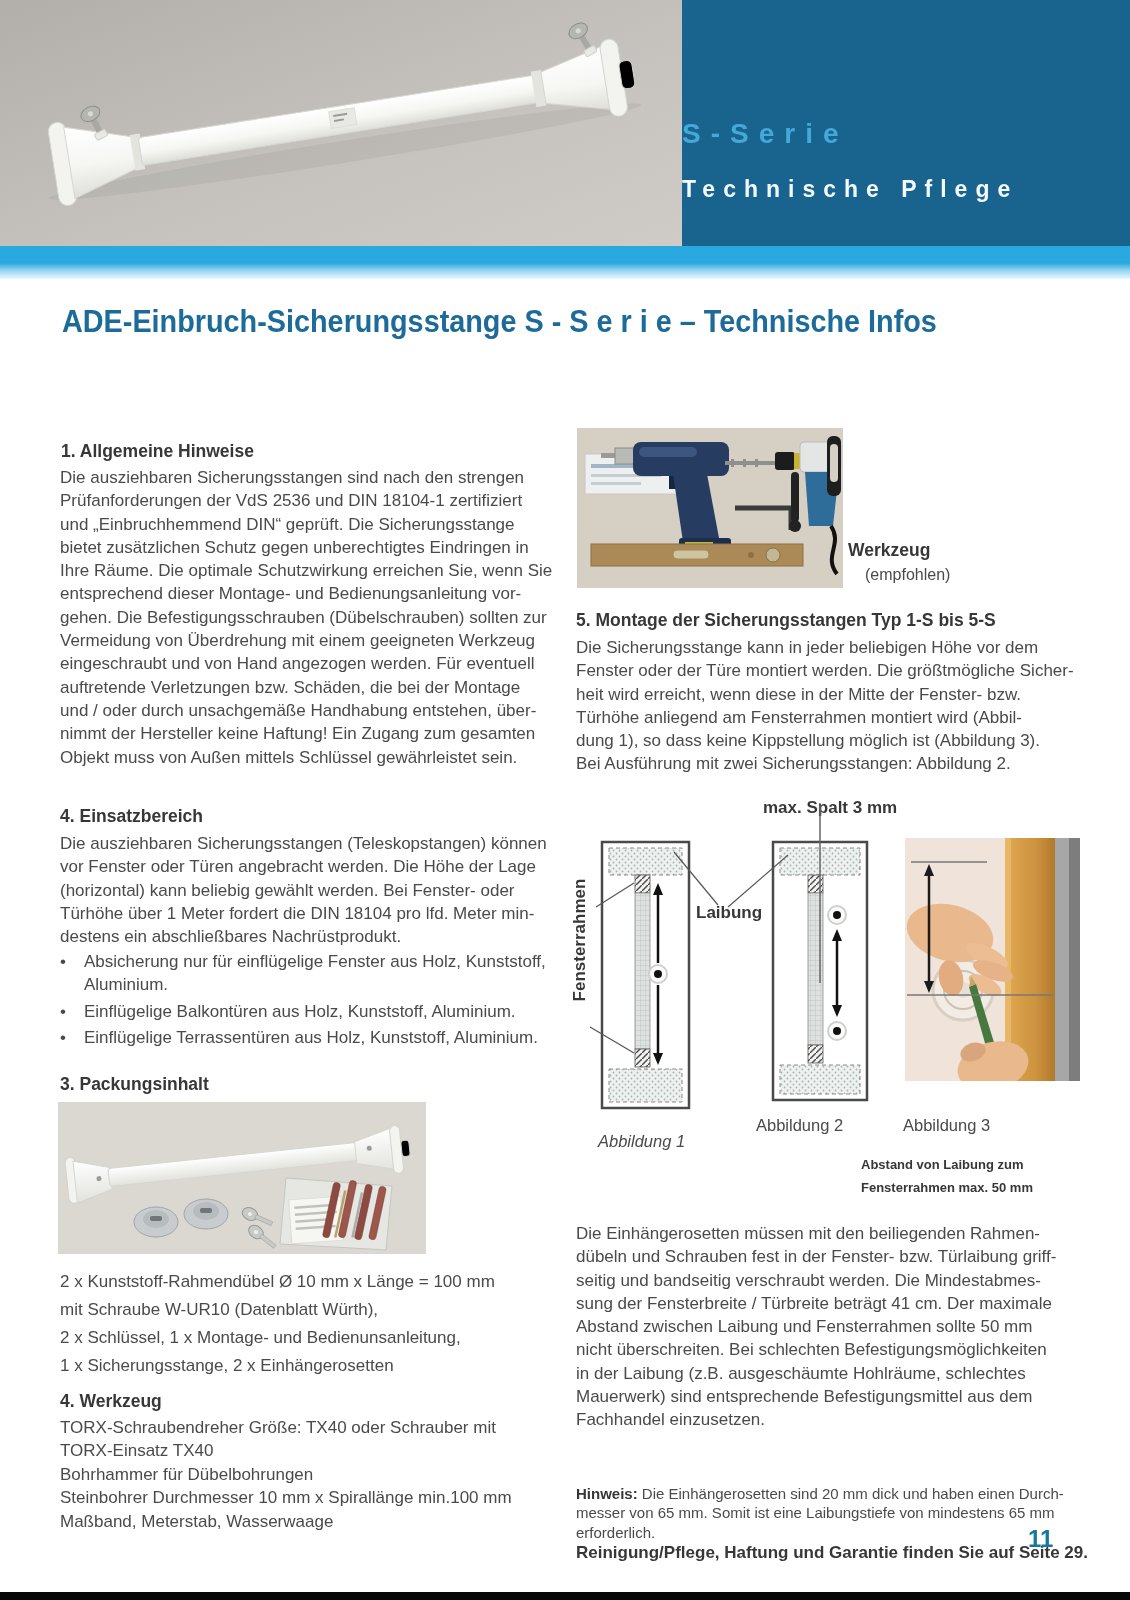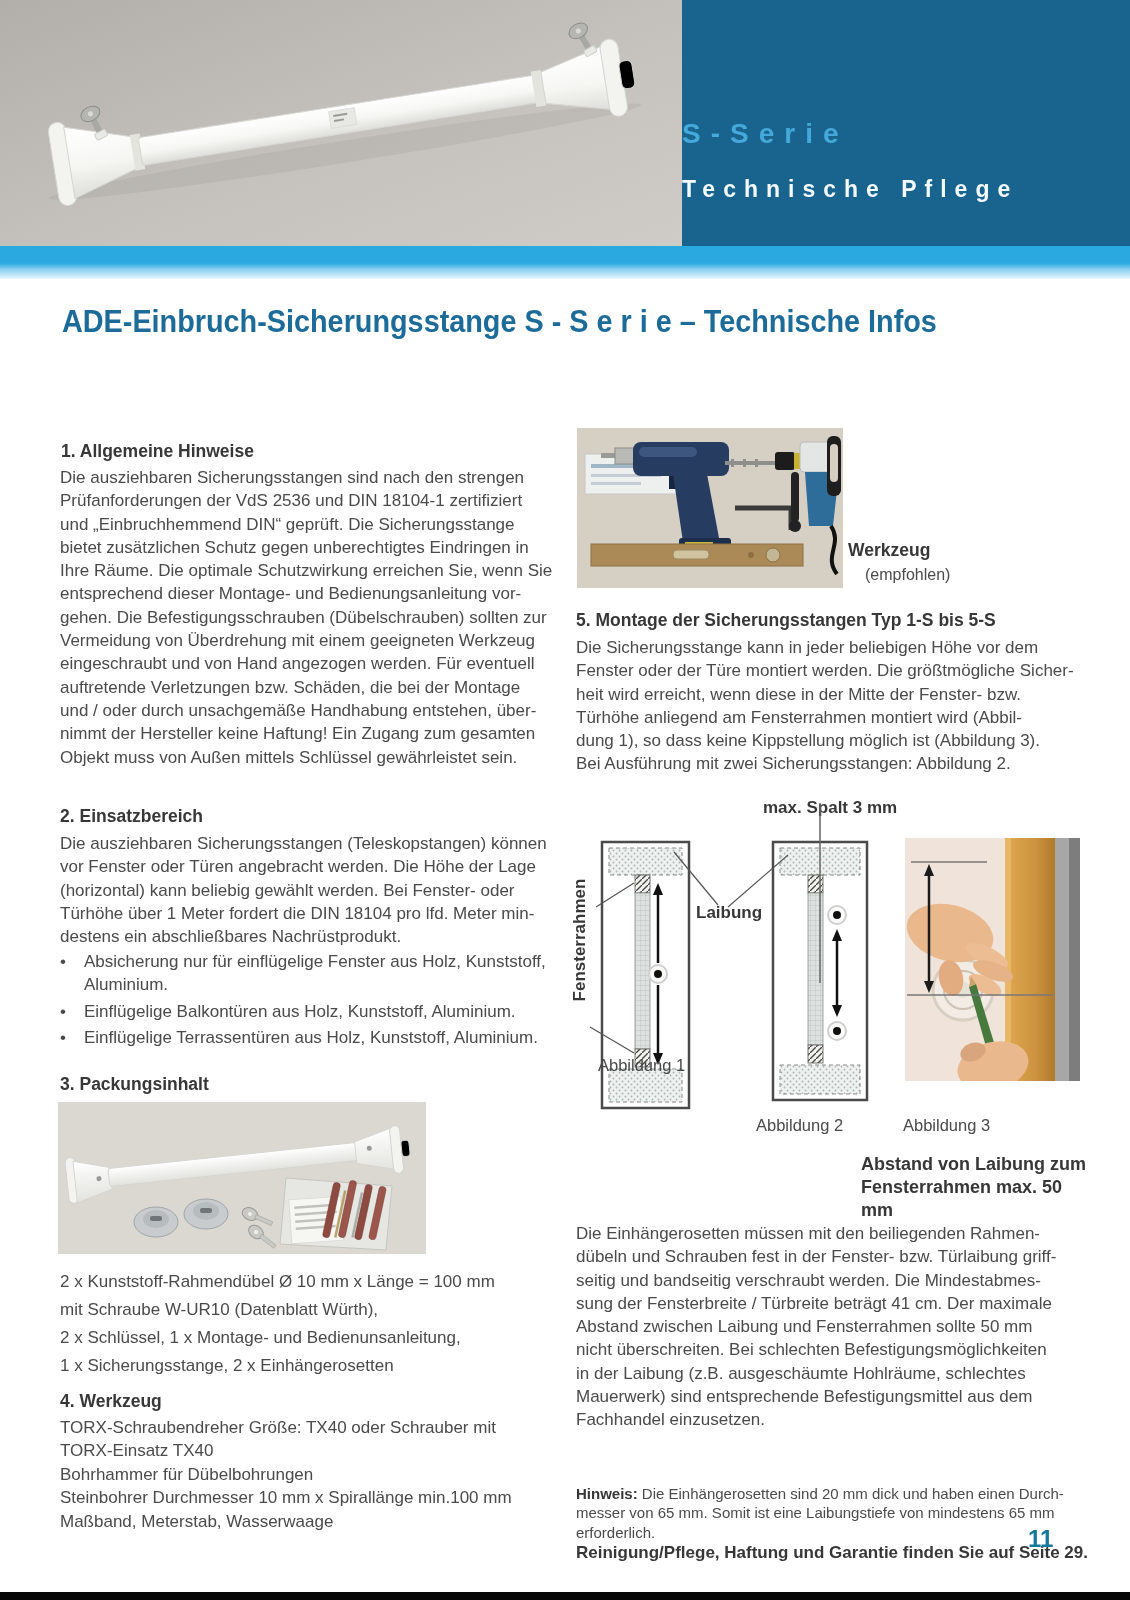--- a/index.html
+++ b/index.html
@@ -53,24 +53,24 @@
   .s5-body { left:576px; top:636px; width:545px; }
 
   
   .gap-label { left:763px; top:798px; font-size:17px; font-weight:bold; color:#373737; }
   .figures-svg { left:570px; top:795px; width:560px; height:318px; }
   .frame-label { left:460px; top:930px; width:240px; text-align:center;
                  transform:rotate(-90deg); font-size:17px; font-weight:bold; color:#373737; }
   .reveal-label { left:688px; top:903px; font-size:17px; font-weight:bold; color:#373737;margin-left:8px; }
   .fig3-photo { left:905px; top:838px; width:175px; height:243px; }
   .caption { font-size:16.5px; color:#4a4a4a; }
-  .cap1 { left:598px; top:1056px; }
+  .cap1 { left:598px; top:1132px;font-style:italic; }
   .cap2 { left:756px; top:1116px; }
   .cap3 { left:903px; top:1116px; }
-  .distance-note { left:861px; top:1153px; width:230px; font-size:18px; font-weight:bold;
+  .distance-note { left:861px; top:1153px; width:230px; font-size:13px; font-weight:bold;
                    line-height:23px; color:#373737; white-space:pre-line; }
 
   .rosette-par { left:576px; top:1222px; width:545px; }
   .note-block { left:576px; top:1464px; width:500px; }
   .note-label { font-weight:bold; color:#373737; }
   .footer-text { left:576px; top:1543px; font-size:17px; font-weight:bold; color:#373737; }
   .page-number { left:1028px; top:1525px; font-size:24px; font-weight:bold; color:#17789f; }
   .bottom-bar { left:0px; top:1592px; width:1130px; height:8px; background:#070707; }
 </style>
 </head>
@@ -140,21 +140,21 @@
 Ihre Räume. Die optimale Schutzwirkung erreichen Sie, wenn Sie
 entsprechend dieser Montage- und Bedienungsanleitung vor-
 gehen. Die Befestigungsschrauben (Dübelschrauben) sollten zur
 Vermeidung von Überdrehung mit einem geeigneten Werkzeug
 eingeschraubt und von Hand angezogen werden. Für eventuell
 auftretende Verletzungen bzw. Schäden, die bei der Montage
 und / oder durch unsachgemäße Handhabung entstehen, über-
 nimmt der Hersteller keine Haftung! Ein Zugang zum gesamten
 Objekt muss von Außen mittels Schlüssel gewährleistet sein.</div>
 
-  <div class="abs h3 s2-head">2. Einsatzbereich</div>
+  <div class="abs h3 s2-head">4. Einsatzbereich</div>
   <div class="abs body-text s2-body">Die ausziehbaren Sicherungsstangen (Teleskopstangen) können
 vor Fenster oder Türen angebracht werden. Die Höhe der Lage
 (horizontal) kann beliebig gewählt werden. Bei Fenster- oder
 Türhöhe über 1 Meter fordert die DIN 18104 pro lfd. Meter min-
 destens ein abschließbares Nachrüstprodukt.</div>
 
   <div class="abs bullets">
     <div class="bullet-item">
       <span class="bullet-glyph">•</span>
       <span class="body-text">Absicherung nur für einflügelige Fenster aus Holz, Kunststoff,

